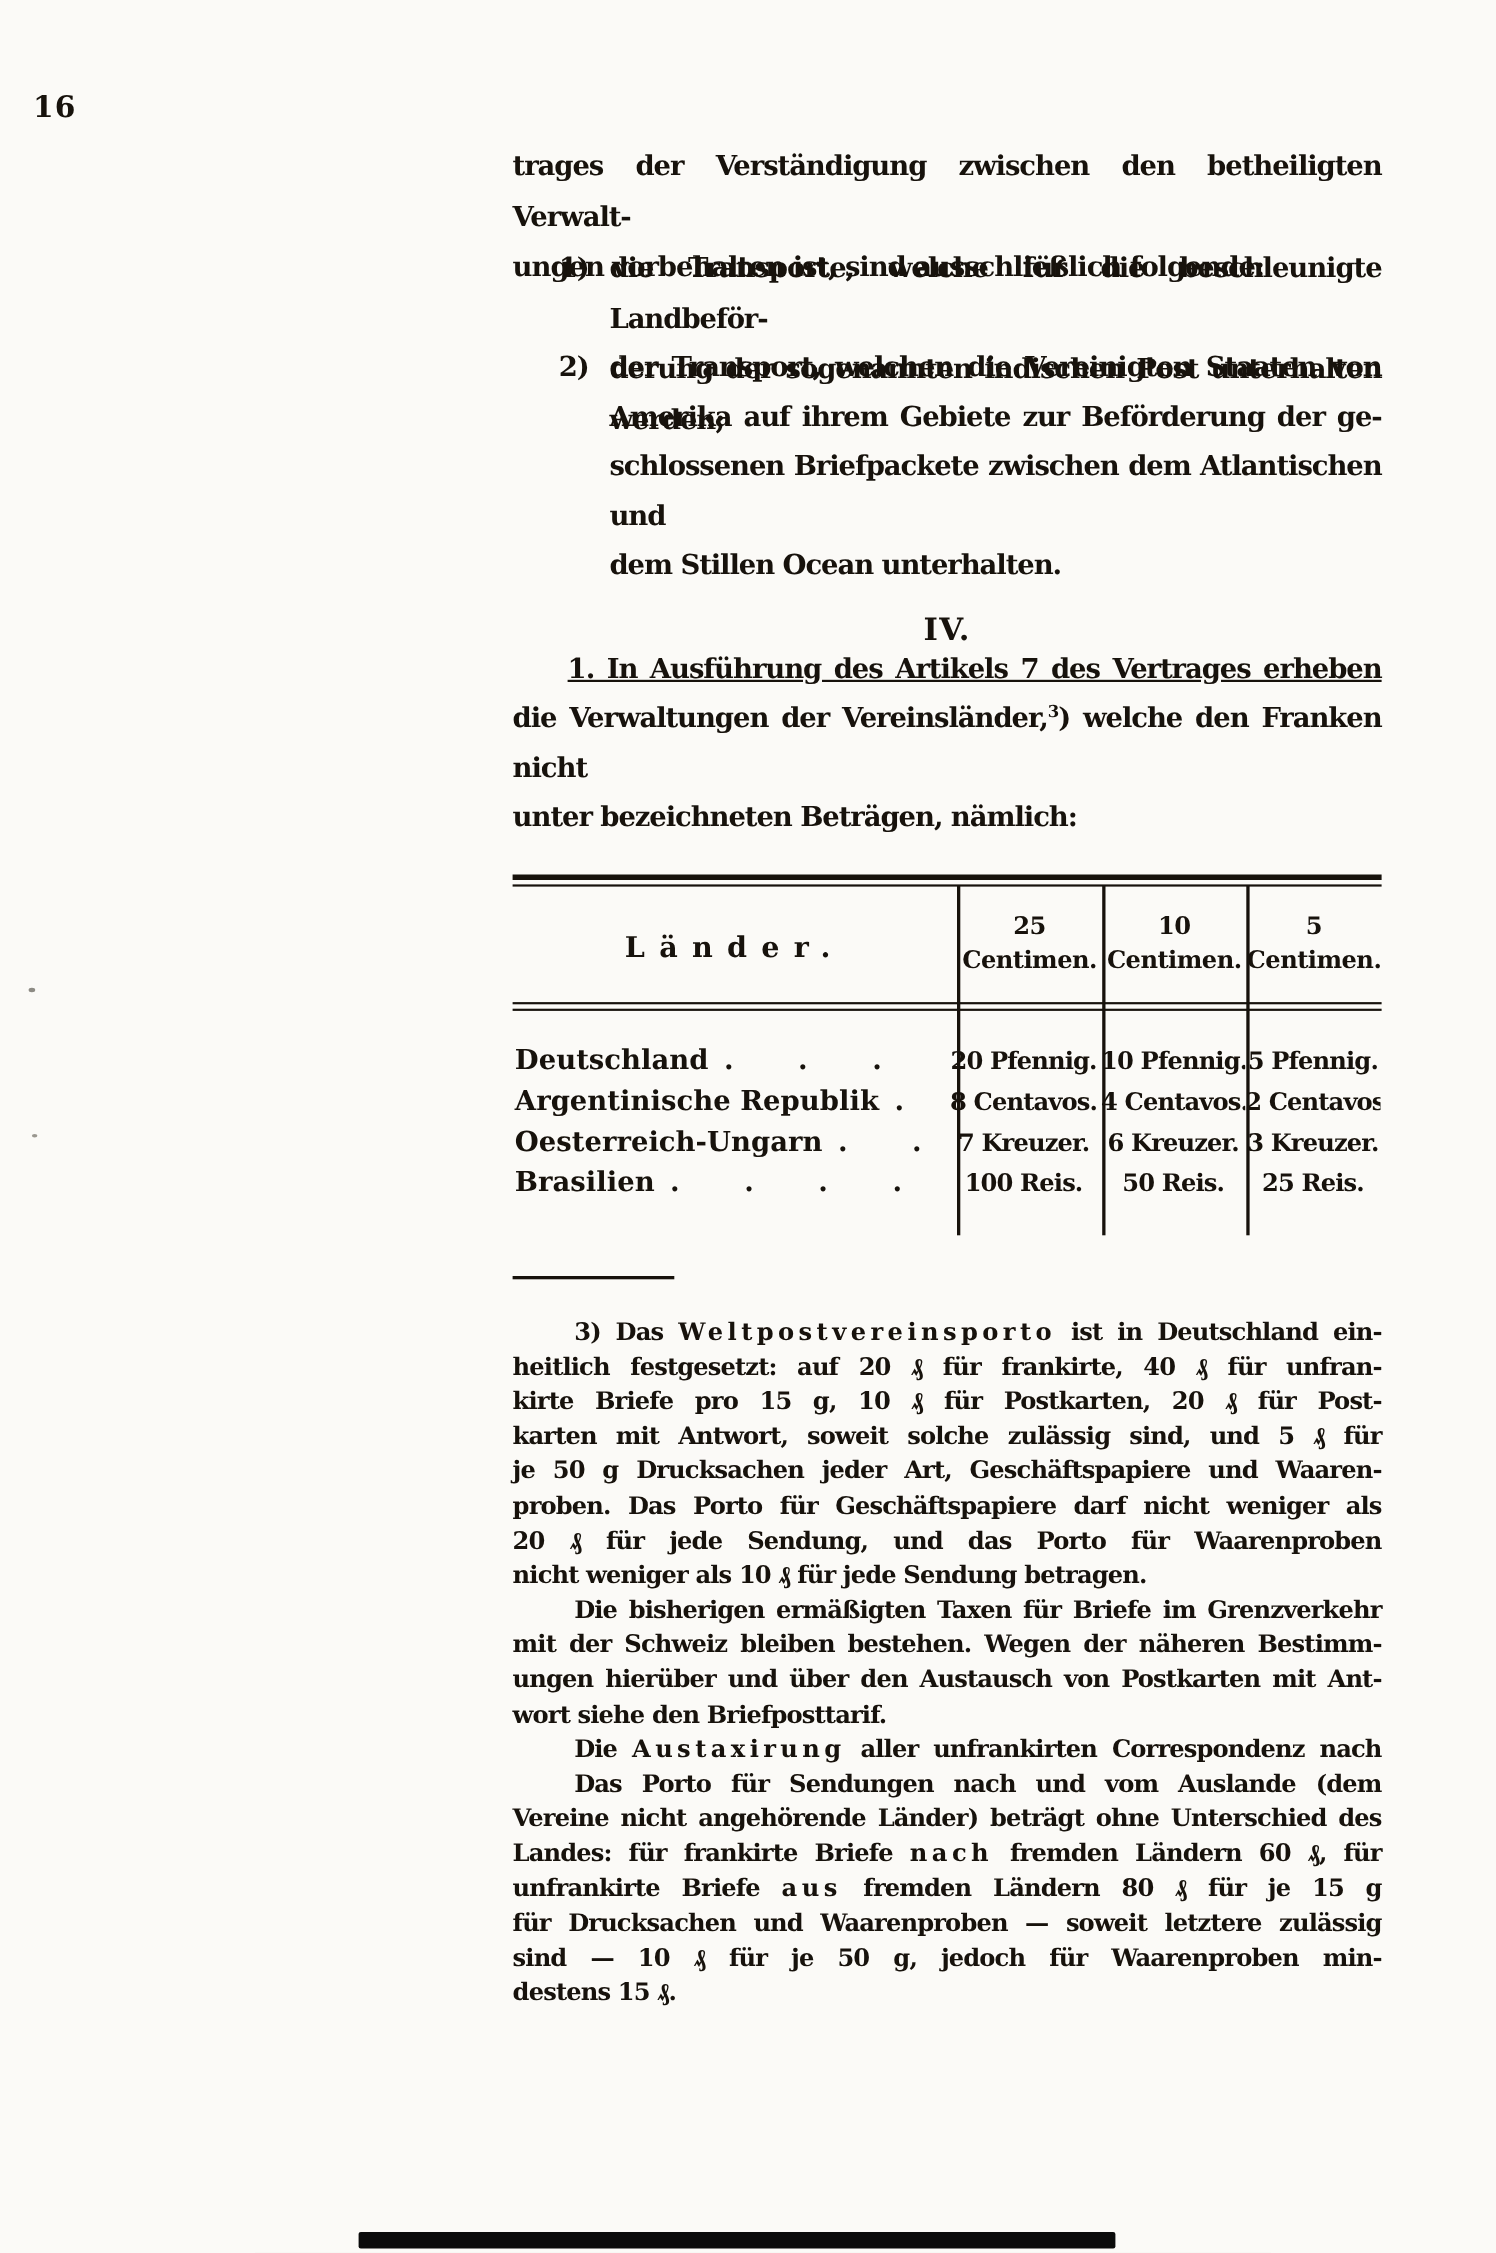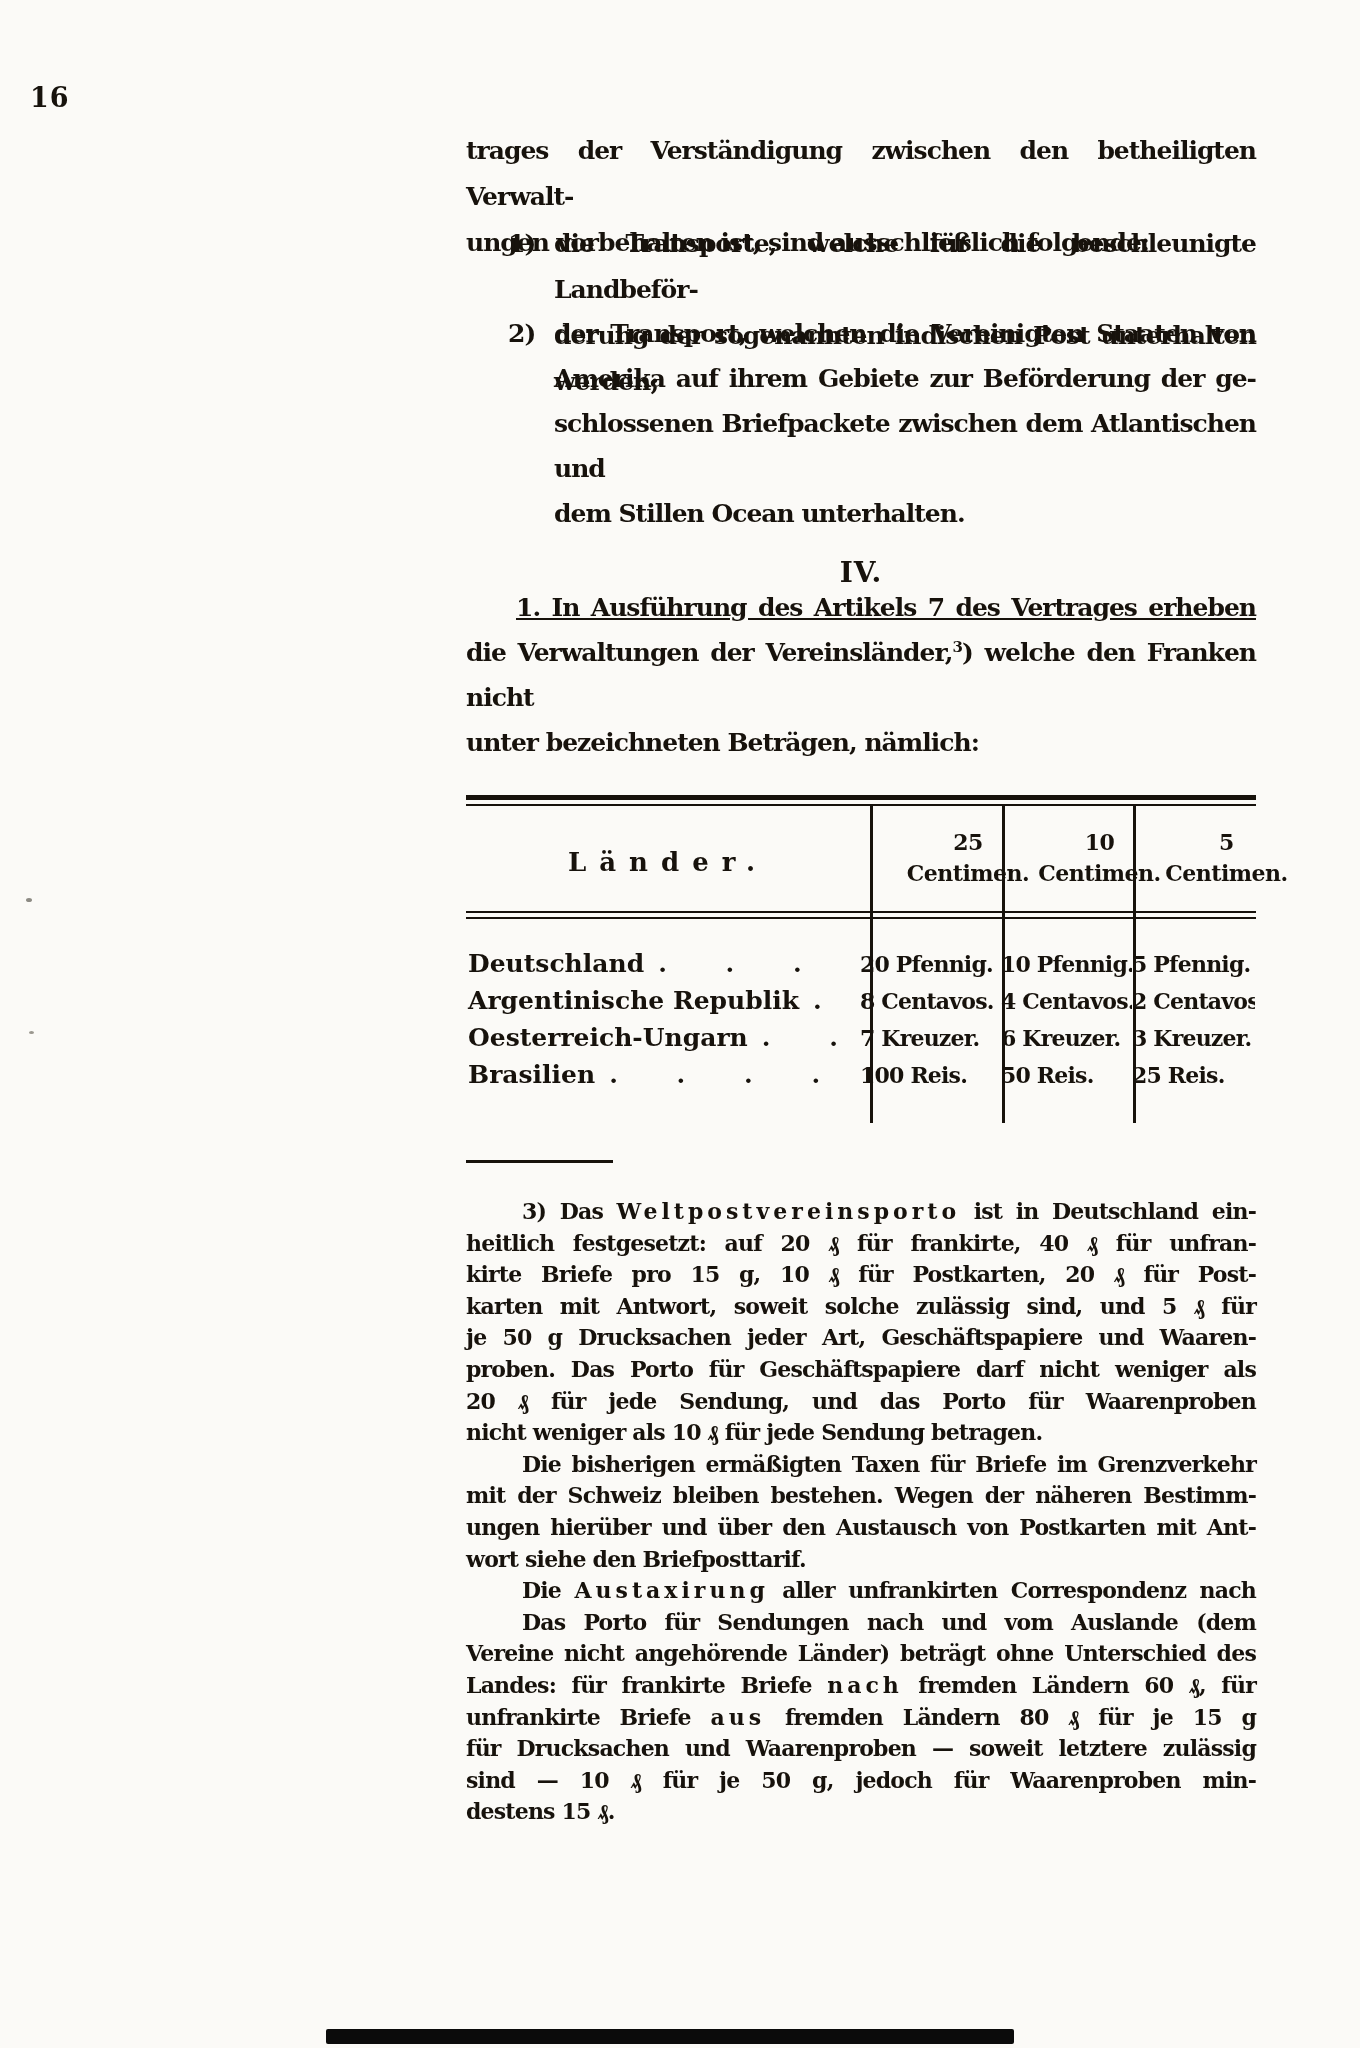--- a/index.html
+++ b/index.html
@@ -27,26 +27,26 @@
   .indent1{text-indent:50px;text-decoration:underline;}
   .heading{position:absolute;left:0;width:790px;text-align:center;font-size:28px;letter-spacing:1px;}
   sup.fnref{font-size:60%;vertical-align:super;line-height:0;}
 
   
   .tbl{position:absolute;left:0;top:795px;width:790px;height:335px;font-size:25px;}
   .rule{position:absolute;left:0;width:790px;background:#17120c;}
   .vline{position:absolute;width:3px;top:10px;height:318px;background:#17120c;}
   .hcell{position:absolute;text-align:center;}
   .laender{letter-spacing:13px;font-size:26px;}
-  .unitcell{font-size:22px;letter-spacing:-0.5px;line-height:31px;padding-left:32px;}
+  .unitcell{font-size:22px;letter-spacing:-0.5px;line-height:31px;}
   .rows{position:absolute;left:0;top:150px;width:790px;}
   .trow{display:flex;height:37px;line-height:37px;align-items:baseline;}
   .cname-cell{width:392px;display:flex;overflow:hidden;padding-left:2px;}
   .dots{flex:1;overflow:hidden;white-space:nowrap;letter-spacing:14px;word-spacing:22px;padding-left:14px;font-weight:bold;}
-  .vcell{text-align:left;font-size:22px;letter-spacing:-0.8px;white-space:nowrap;overflow:hidden;}
+  .vcell{text-align:center;font-size:22px;letter-spacing:-0.8px;white-space:nowrap;overflow:hidden;}
   .vc1{width:141px;}.vc2{width:131px;}.vc3{width:123px;}
 
   
   .fnrule{position:absolute;left:0;top:1160px;width:147px;height:3px;background:#17120c;}
   .fn{position:absolute;left:0;top:1196px;width:790px;font-size:22px;letter-spacing:-0.8px;line-height:31.6px;}
   .fn .ind{text-indent:56px;}
   .sperr{letter-spacing:4px;}
 
   
   .scanbar{left:326px;top:2029px;width:688px;height:15px;background:#0b0b0b;border-radius:2px;}

